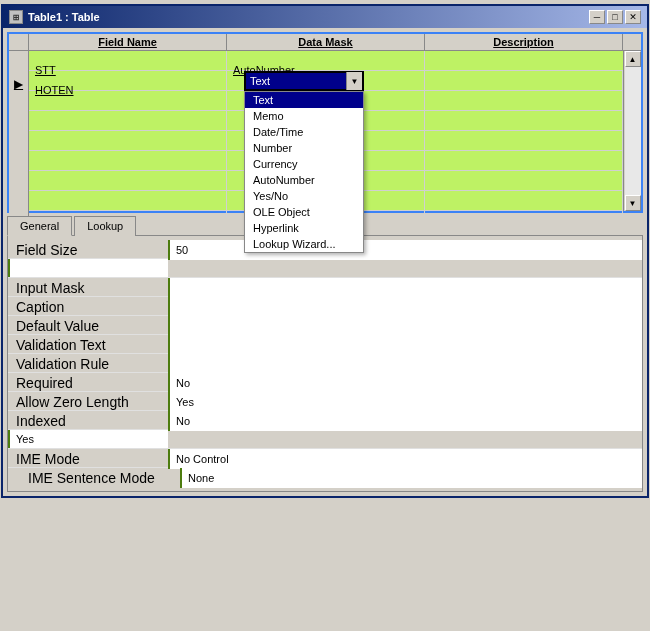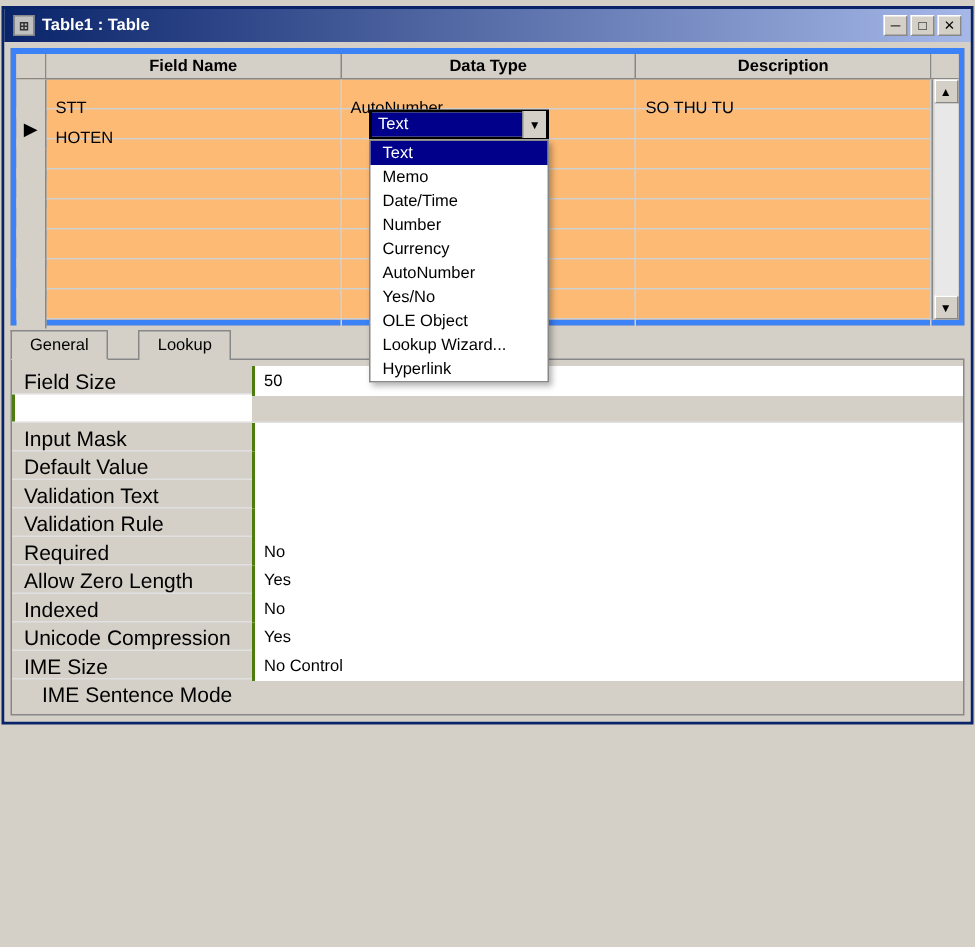--- a/index.html
+++ b/index.html
@@ -73,24 +73,25 @@
       background: #d4d0c8;
     }
 
     .main-area {
       background: #d4d0c8;
       padding: 2px;
     }
 
     
     .table-section {
-      background: #fdba74;
-      border: 4px solid #3b82f6;
+      background: #bef264;
+      border: 2px solid #3b82f6;
       margin: 2px;
       position: relative;
+      text-decoration: underline;
     }
 
     .grid-header {
       display: grid;
       grid-template-columns: 20px 1fr 1fr 1fr 18px;
       background: #d4d0c8;
       border-bottom: 1px solid #888;
     }
 
     .grid-header-cell {
@@ -249,21 +250,21 @@
       margin-bottom: 0;
     }
 
     .tab {
       padding: 3px 12px;
       font-size: 11px;
       background: #d4d0c8;
       border: 1px solid #888;
       border-bottom: none;
       cursor: pointer;
-      margin-right: 20px;
+      margin-right: 2px;
       position: relative;
       top: 1px;
     }
 
     .tab.active {
       background: #d4d0c8;
       border-bottom: 1px solid #d4d0c8;
       z-index: 2;
       font-weight: normal;
     }
@@ -321,32 +322,31 @@
     </div>
   </div>
 
   <div class="main-area">
 
     <div class="table-section">
 
       <div class="grid-header">
         <div class="grid-header-cell"></div>
         <div class="grid-header-cell">Field Name</div>
-        <div class="grid-header-cell">Data Type</div>
+        <div class="grid-header-cell">Data Mask</div>
         <div class="grid-header-cell">Description</div>
         <div class="grid-header-cell"></div>
       </div>
 
       <div class="grid-body">
 
         <div class="grid-row">
           <div class="grid-cell row-indicator"></div>
           <div class="grid-cell">STT</div>
           <div class="grid-cell">AutoNumber</div>
-          <div class="grid-cell">SO THU TU</div>
         </div>
 
         <div class="grid-row" style="position:relative;">
           <div class="grid-cell row-indicator">
             <span class="arrow-indicator">▶</span>
           </div>
           <div class="grid-cell">HOTEN</div>
           <div class="grid-cell" style="position:relative;">
             
           </div>
@@ -403,22 +403,22 @@
           </div>
           <div class="dropdown-list">
             <div class="dropdown-item selected">Text</div>
             <div class="dropdown-item">Memo</div>
             <div class="dropdown-item">Date/Time</div>
             <div class="dropdown-item">Number</div>
             <div class="dropdown-item">Currency</div>
             <div class="dropdown-item">AutoNumber</div>
             <div class="dropdown-item">Yes/No</div>
             <div class="dropdown-item">OLE Object</div>
+            <div class="dropdown-item">Hyperlink</div>
             <div class="dropdown-item">Lookup Wizard...</div>
-            <div class="dropdown-item">Hyperlink</div>
           </div>
         </div>
 
       </div>
     </div>
 
     <div class="properties-section">
 
       <div class="tabs-row">
         <div class="tab active">General</div>
@@ -432,20 +432,24 @@
           <div class="prop-value">50</div>
         </div>
         <div class="prop-row">
           <div class="prop-value empty"></div>
         </div>
         <div class="prop-row">
           <div class="prop-label">Input Mask</div>
           <div class="prop-value empty"></div>
         </div>
         <div class="prop-row">
+          <div class="prop-label">Caption</div>
+          <div class="prop-value empty"></div>
+        </div>
+        <div class="prop-row">
           <div class="prop-label">Default Value</div>
           <div class="prop-value empty"></div>
         </div>
         <div class="prop-row">
           <div class="prop-label">Validation Text</div>
           <div class="prop-value empty"></div>
         </div>
         <div class="prop-row">
           <div class="prop-label">Validation Rule</div>
           <div class="prop-value empty"></div>
@@ -456,28 +460,28 @@
         </div>
         <div class="prop-row">
           <div class="prop-label">Allow Zero Length</div>
           <div class="prop-value">Yes</div>
         </div>
         <div class="prop-row">
           <div class="prop-label">Indexed</div>
           <div class="prop-value">No</div>
         </div>
         <div class="prop-row">
-          <div class="prop-label">Unicode Compression</div>
           <div class="prop-value">Yes</div>
         </div>
         <div class="prop-row">
-          <div class="prop-label">IME Size</div>
+          <div class="prop-label">IME Mode</div>
           <div class="prop-value">No Control</div>
         </div>
         <div class="prop-row" style="border-bottom:none;margin-left:12px;">
           <div class="prop-label">IME Sentence Mode</div>
+          <div class="prop-value">None</div>
         </div>
 
       </div>
     </div>
 
   </div>
 </div>
 
 </body></html>

